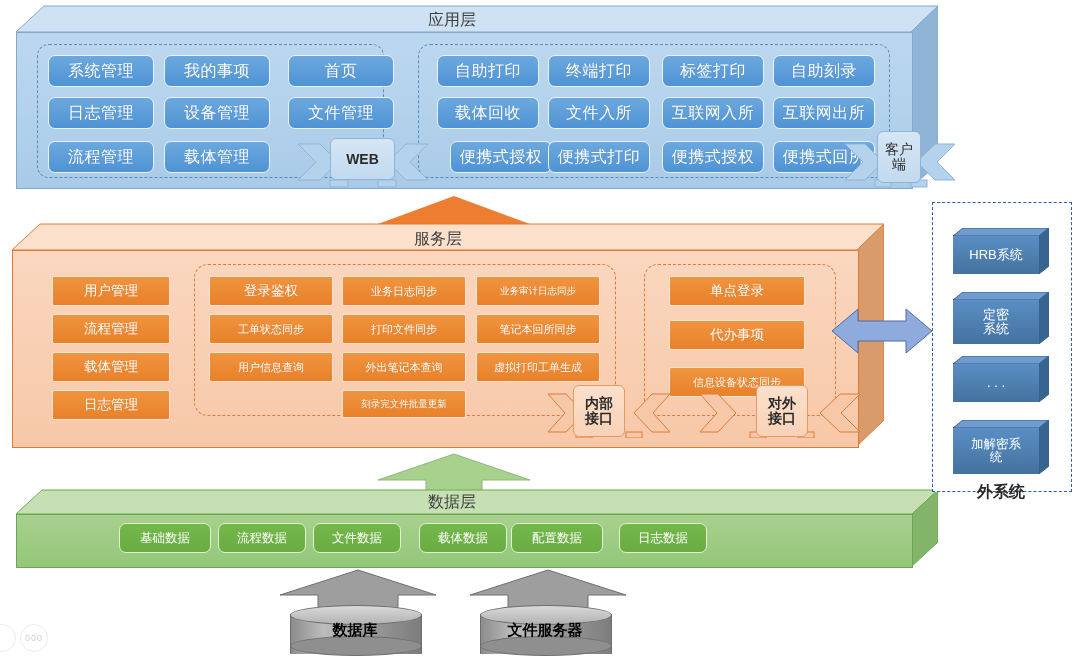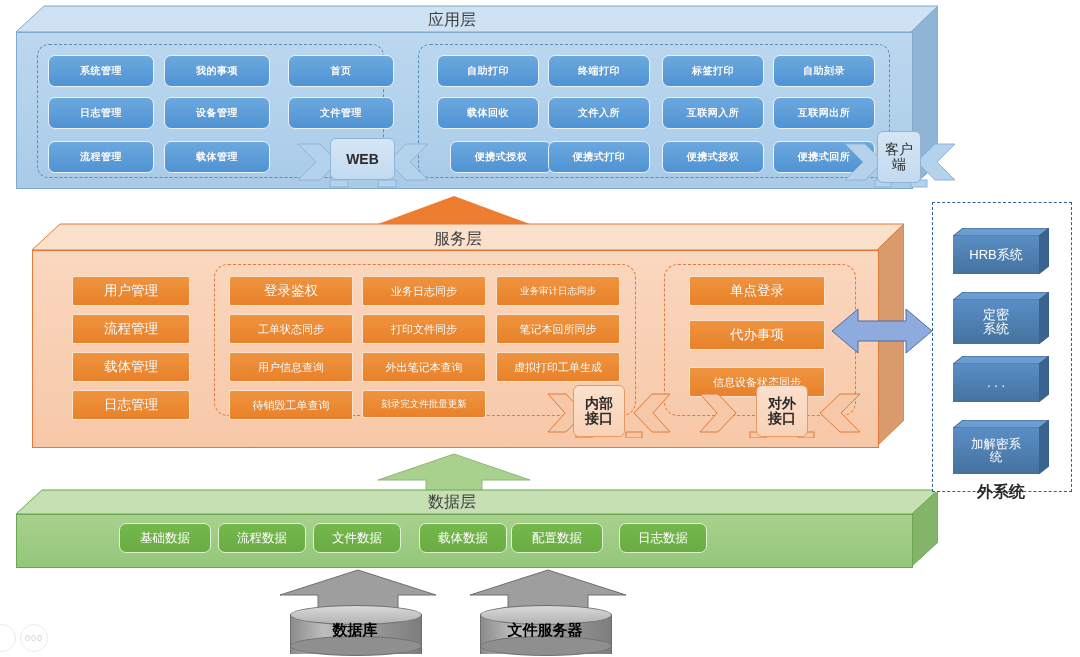--- a/index.html
+++ b/index.html
@@ -40,29 +40,28 @@
     position: absolute; left: 410px; top: 40px;
     width: 470px; height: 132px;
     border: 1.4px dashed #5a8cbb; border-radius: 12px;
   }
   .btn-blue {
     position: absolute;
     background: linear-gradient(180deg,#6ca8de 0%, #4f93d4 100%);
     border: 1px solid #e9f2fa;
     border-radius: 7px;
     color: #ffffff;
-    font-size: 10px;
+    font-size: 16px;
     display: flex; align-items: center; justify-content: center;
     letter-spacing: .5px;
     text-shadow: 0 0 1px rgba(0,0,0,.15);
-    font-weight: bold;
-  }
-
-  
-  #svc-layer { left: 24px; top: 222px; width: 880px; height: 228px; }
+  }
+
+  
+  #svc-layer { left: 4px; top: 222px; width: 880px; height: 228px; }
   #svc-body {
     position: absolute;
     left: 8px; top: 28px;
     width: 845px; height: 196px;
     background: linear-gradient(180deg,#fad7bf 0%, #f7c8a8 100%);
     border: 1px solid #e07a36;
   }
   #svc-dash-mid {
     position: absolute; left: 190px; top: 42px;
     width: 420px; height: 150px;
@@ -276,21 +275,20 @@
     <div class="btn-orange xs" style="left:472px; top:54px; width:122px; height:28px;">业务审计日志同步</div>
 
     <div class="btn-orange sm" style="left:205px; top:92px; width:122px; height:28px;">工单状态同步</div>
     <div class="btn-orange sm" style="left:338px; top:92px; width:122px; height:28px;">打印文件同步</div>
     <div class="btn-orange sm" style="left:472px; top:92px; width:122px; height:28px;">笔记本回所同步</div>
 
     <div class="btn-orange sm" style="left:205px; top:130px; width:122px; height:28px;">用户信息查询</div>
     <div class="btn-orange sm" style="left:338px; top:130px; width:122px; height:28px;">外出笔记本查询</div>
     <div class="btn-orange sm" style="left:472px; top:130px; width:122px; height:28px;">虚拟打印工单生成</div>
 
-    <div class="btn-orange sm" style="left:205px; top:168px; width:122px; height:28px;">待销毁工单查询</div>
     <div class="btn-orange xs" style="left:338px; top:168px; width:122px; height:26px;">刻录完文件批量更新</div>
 
     <div class="btn-orange" style="left:665px; top:54px; width:134px; height:28px;">单点登录</div>
     <div class="btn-orange" style="left:665px; top:98px; width:134px; height:28px;">代办事项</div>
     <div class="btn-orange sm" style="left:665px; top:145px; width:134px; height:28px;">信息设备状态同步</div>
   </div>
 
   <svg class="abs" style="left:548px; top:388px;" width="122" height="50">
     <polygon points="0,6 18,6 36,25 18,44 0,44 17,25" fill="#f7c8a8" stroke="#e07a36" stroke-width="1"></polygon>
     <polygon points="122,6 104,6 86,25 104,44 122,44 105,25" fill="#f7c8a8" stroke="#e07a36" stroke-width="1"></polygon>

